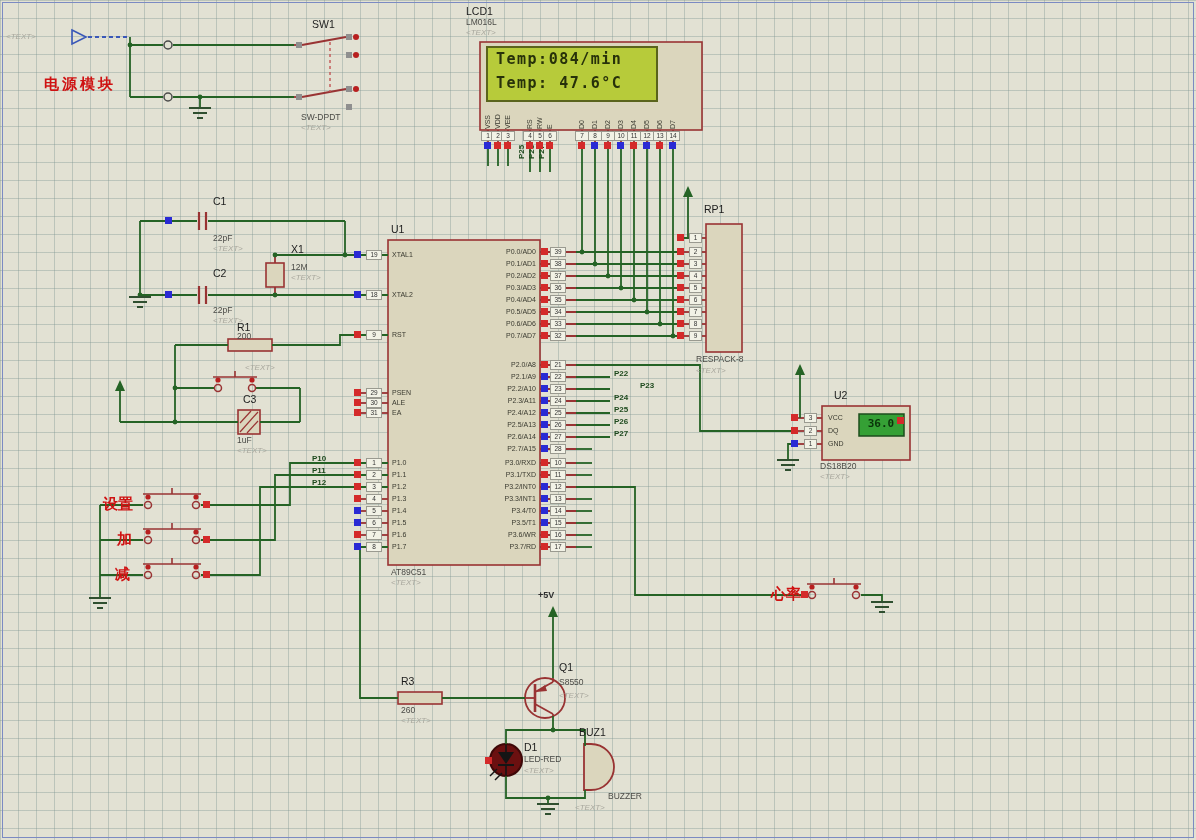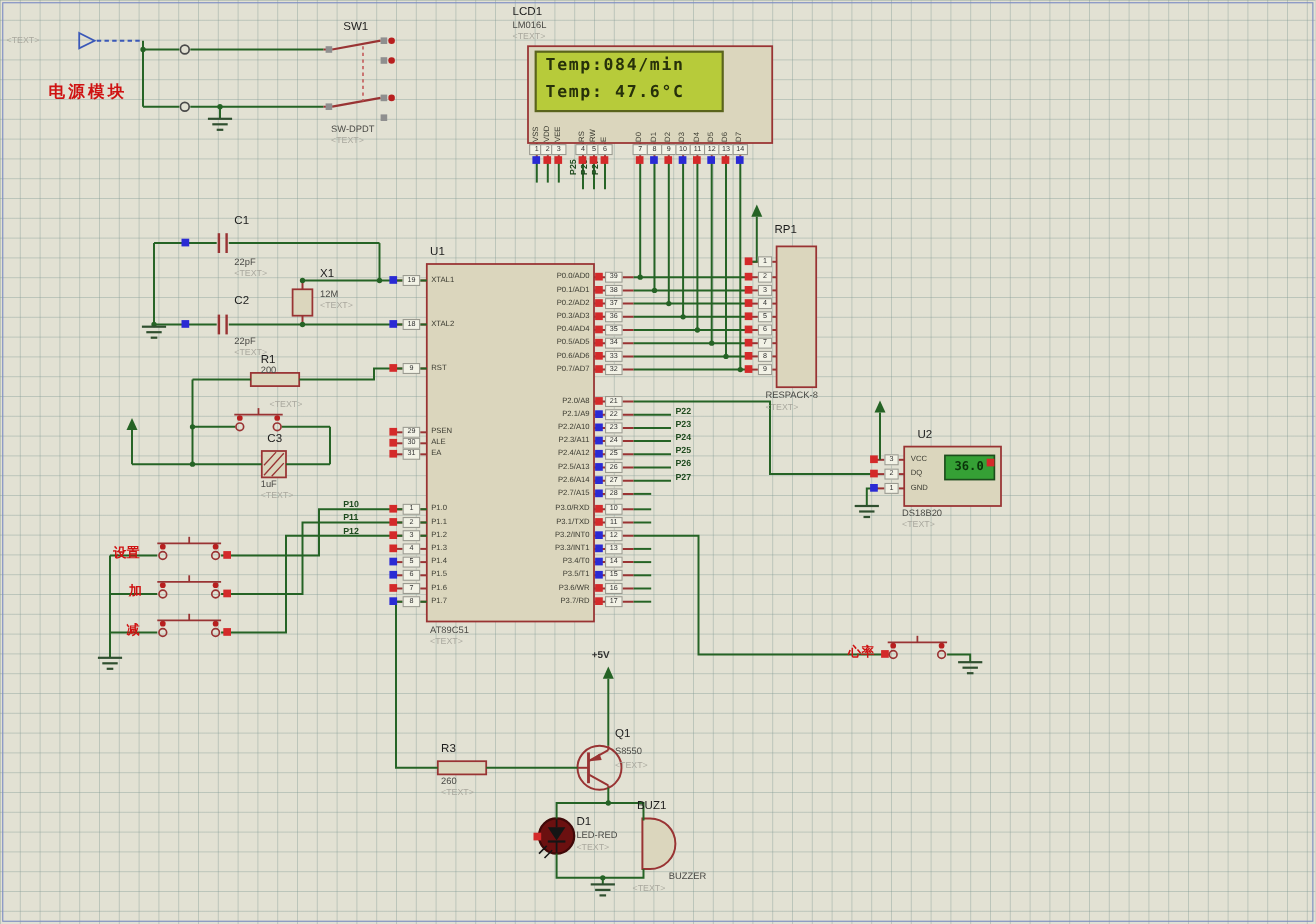--- a/index.html
+++ b/index.html
@@ -11,23 +11,23 @@
       linear-gradient(to bottom, rgba(125,150,145,.38) 1px, transparent 1px);
     background-size:18px 18px;
     font-family:"Liberation Sans",sans-serif;
   }
   #frame{position:absolute;inset:2px;border:1px solid #7b8ac2;pointer-events:none;}
   #wires-svg{position:absolute;left:0;top:0;width:1196px;height:840px;}
   .lbl,.net,.pname,.nbox,.sq,.wm,.hot,.lcdline,.dsply{position:absolute;white-space:pre;line-height:1;}
   .lbl{font-size:9px;color:#2e2e2e;}
   .ref{font-size:10.5px;color:#1c1c1c;}
   .val{font-size:8.5px;color:#4a4a46;}
-  .ph{font-size:8px;color:#a9a89e;}
+  .ph{font-size:8px;color:#a9a89e;font-style:italic;}
   .net{font-size:8px;font-weight:bold;color:#1e4a1e;}
-  .cn{color:#cf1212;font-weight:bold;font-size:12px;}
+  .cn{color:#cf1212;font-weight:bold;font-size:15px;}
   .cn-big{font-size:15px;letter-spacing:3px;}
   .lcdline{font-family:"DejaVu Sans Mono",monospace;font-weight:bold;font-size:15px;color:#27310a;letter-spacing:1.5px;}
   .dsply{font-family:"DejaVu Sans Mono",monospace;font-weight:bold;font-size:11px;color:#0a330a;text-align:center;}
   .pname{font-size:7px;color:#3a3a30;}
   .nbox{box-sizing:border-box;width:16px;height:10px;border:1px solid #9a9a90;background:#f2f2e6;font-size:6.5px;line-height:8px;text-align:center;color:#333;}
   .sq{width:7px;height:7px;}
   .vert{writing-mode:vertical-rl;transform:rotate(180deg);}
   .wm{font-size:13px;color:rgba(185,185,192,.92);}
   .hot{background:transparent;}
 </style>
@@ -365,21 +365,21 @@
 
   <div class="lbl cn" style="left:103px;top:496px">设置</div>
   <div class="lbl cn" style="left:117px;top:531px">加</div>
   <div class="lbl cn" style="left:115px;top:566px">减</div>
   <div class="lbl cn" style="left:771px;top:586px">心率</div>
 
   <div class="net" style="left:312px;top:455px">P10</div>
   <div class="net" style="left:312px;top:467px">P11</div>
   <div class="net" style="left:312px;top:479px">P12</div>
   <div class="net" style="left:614px;top:370px">P22</div>
-  <div class="net" style="left:614px;top:382px">P23</div>
+  <div class="net" style="left:640px;top:382px">P23</div>
   <div class="net" style="left:614px;top:394px">P24</div>
   <div class="net" style="left:614px;top:406px">P25</div>
   <div class="net" style="left:614px;top:418px">P26</div>
   <div class="net" style="left:614px;top:430px">P27</div>
 
 
   <div class="hot" style="left:292px;top:26px;width:86px;height:92px"></div>
   <div class="hot" style="left:206px;top:368px;width:56px;height:26px"></div>
   <div class="hot" style="left:136px;top:490px;width:68px;height:24px"></div>
   <div class="hot" style="left:136px;top:525px;width:68px;height:24px"></div>

